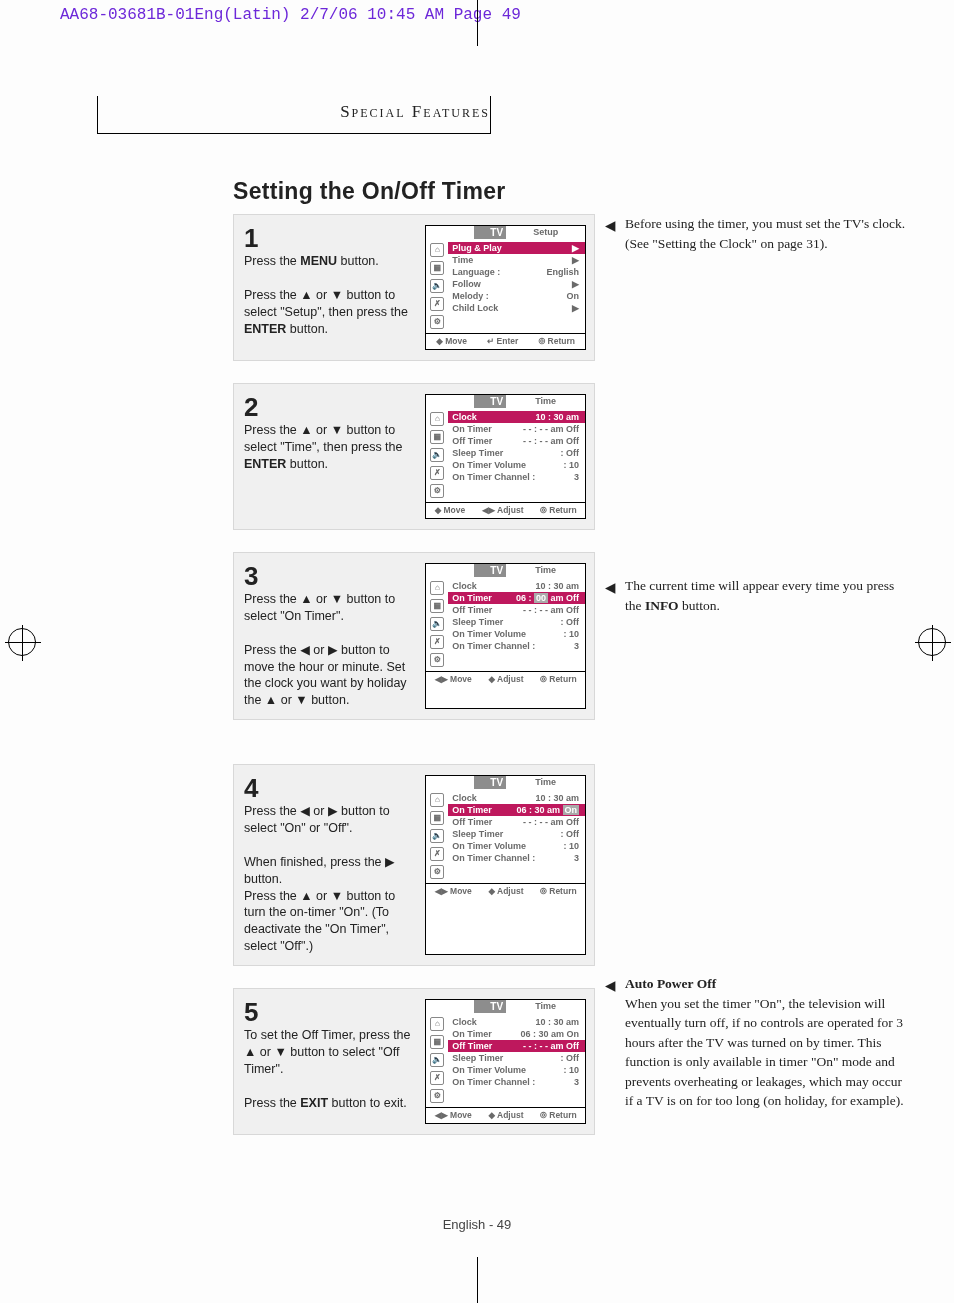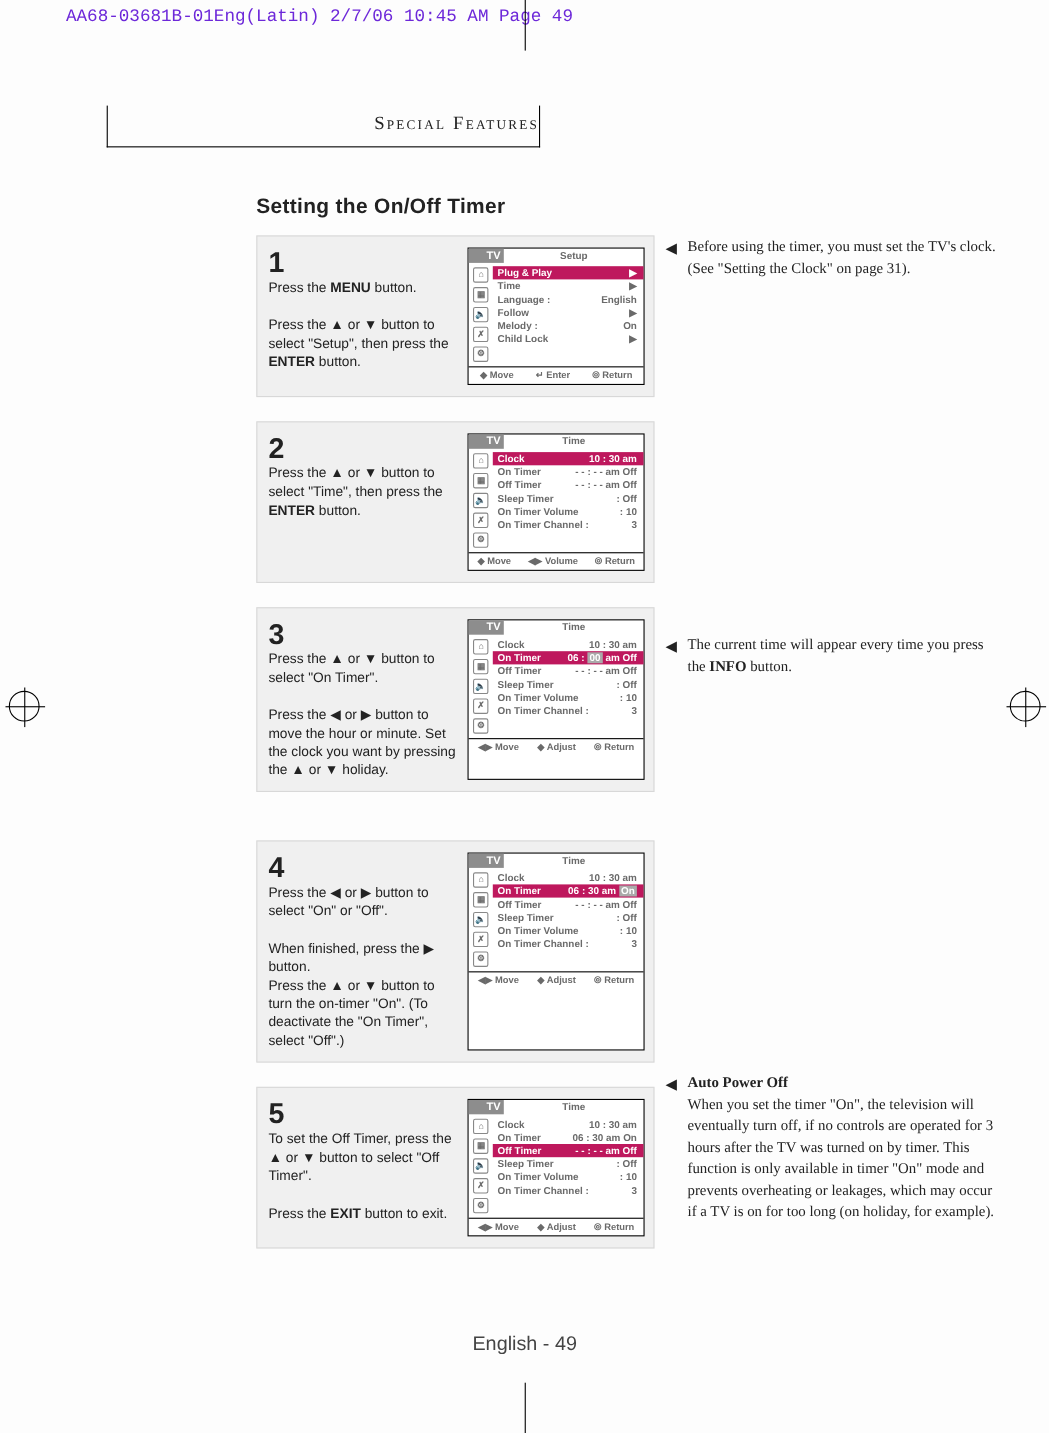--- a/index.html
+++ b/index.html
@@ -40,48 +40,48 @@
   }
   .section-box span {
     font-family: Georgia, 'Times New Roman', serif;
     font-size: 17px;
     letter-spacing: 2px;
     font-variant: small-caps;
     position:relative; top:6px;
   }
   .title {
     position:absolute; top:132px; left:168px;
-    font-size: 19px; font-weight: bold; letter-spacing:0.3px;
+    font-size: 23px; font-weight: bold; letter-spacing:0.3px;
   }
   .steps-col { position:absolute; top:168px; left:168px; width:362px;}
   .step-box {
     background:#f0f0f0; border:1px solid #d8d8d8;
     padding:10px 8px 10px 10px;
     display:flex; gap:10px;
   }
   .step-left { width:176px; font-size:12.5px; line-height:1.35; }
   .step-num { font-family: Arial Black, Arial; font-size:26px; font-weight:900; line-height:1; margin-bottom:2px;}
   .bold { font-weight:bold; }
   .osd {
     width:165px; background:#fff; border:1px solid #000; font-size:9px; font-weight:bold; color:#6a6a6a;
   }
   .osd-head { display:flex; }
-  .osd-tv { background:#8d8d8d; color:#fff; width:22px; text-align:center; font-size:10px; padding:1px 16px;}
+  .osd-tv { background:#8d8d8d; color:#fff; width:22px; text-align:center; font-size:10px; padding:1px 16px;margin-left:48px;}
   .osd-title { flex:1; text-align:center; padding:1px 0;}
   .osd-body { display:flex; }
   .osd-icons { width:22px; display:flex; flex-direction:column; align-items:center; gap:4px; padding:4px 0;}
   .osd-icons span { width:14px; height:14px; border:1px solid #888; border-radius:2px; font-size:8px; line-height:12px; text-align:center;}
   .osd-rows { flex:1; padding:3px 6px 3px 4px;}
   .osd-row { display:flex; justify-content:space-between; padding:1px 0; font-size:9px; white-space:nowrap;}
   .osd-row.sel { background:#be185d; color:#fff; margin:0 -6px 0 -4px; padding:1px 6px 1px 4px;}
   .osd-foot { border-top:1px solid #000; display:flex; justify-content:space-around; padding:2px 0; font-size:8.5px;}
   .hl { background:#aaa; color:#fff; padding:0 2px;}
   .side-col { position:absolute; left:560px; width:288px; font-family: Georgia, 'Times New Roman', serif; font-size:13.5px; line-height:1.45;}
   .side-arrow { position:absolute; left:-20px; top:2px; }
-  .footer { position:absolute; bottom:24px; left:0; right:0; text-align:center; font-size:18px; color:#444;}
+  .footer { position:absolute; bottom:24px; left:0; right:0; text-align:center; font-size:13px; color:#444;}
   .gap { height:22px; }
   .gap-lg { height:44px; }
 </style>
 </head>
 <body>
 
 <div class="print-header">AA68-03681B-01Eng(Latin)  2/7/06  10:45 AM  Page 49</div>
 <div class="trim-v"></div>
 <div class="trim-v2"></div>
 <div class="reg-left"></div>
@@ -202,29 +202,29 @@
                 <span>: 10</span>
               </div>
               <div class="osd-row">
                 <span>On Timer Channel :</span>
                 <span>3</span>
               </div>
             </div>
     </div>
     <div class="osd-foot">
             <span>◆ Move</span>
-            <span>◀▶ Volume</span>
+            <span>◀▶ Adjust</span>
             <span>⦾ Return</span>
           </div>
   </div>
      </div>
       <div class="gap"></div>
       <div class="step-box">
        <div class="step-left"><div class="step-num">3</div>
-      <div>Press the ▲ or ▼ button to select "On Timer".</div><br><div>Press the ◀ or ▶ button to move the hour or minute. Set the clock you want by pressing the ▲ or ▼ holiday.</div></div>
+      <div>Press the ▲ or ▼ button to select "On Timer".</div><br><div>Press the ◀ or ▶ button to move the hour or minute. Set the clock you want by holiday the ▲ or ▼ button.</div></div>
        <div class="osd">
     <div class="osd-head">
             <div class="osd-tv">TV</div>
             <div class="osd-title">Time</div>
           </div>
     <div class="osd-body">
       <div class="osd-icons">
               <span>⌂</span>
               <span>▦</span>
               <span>🔈</span>

